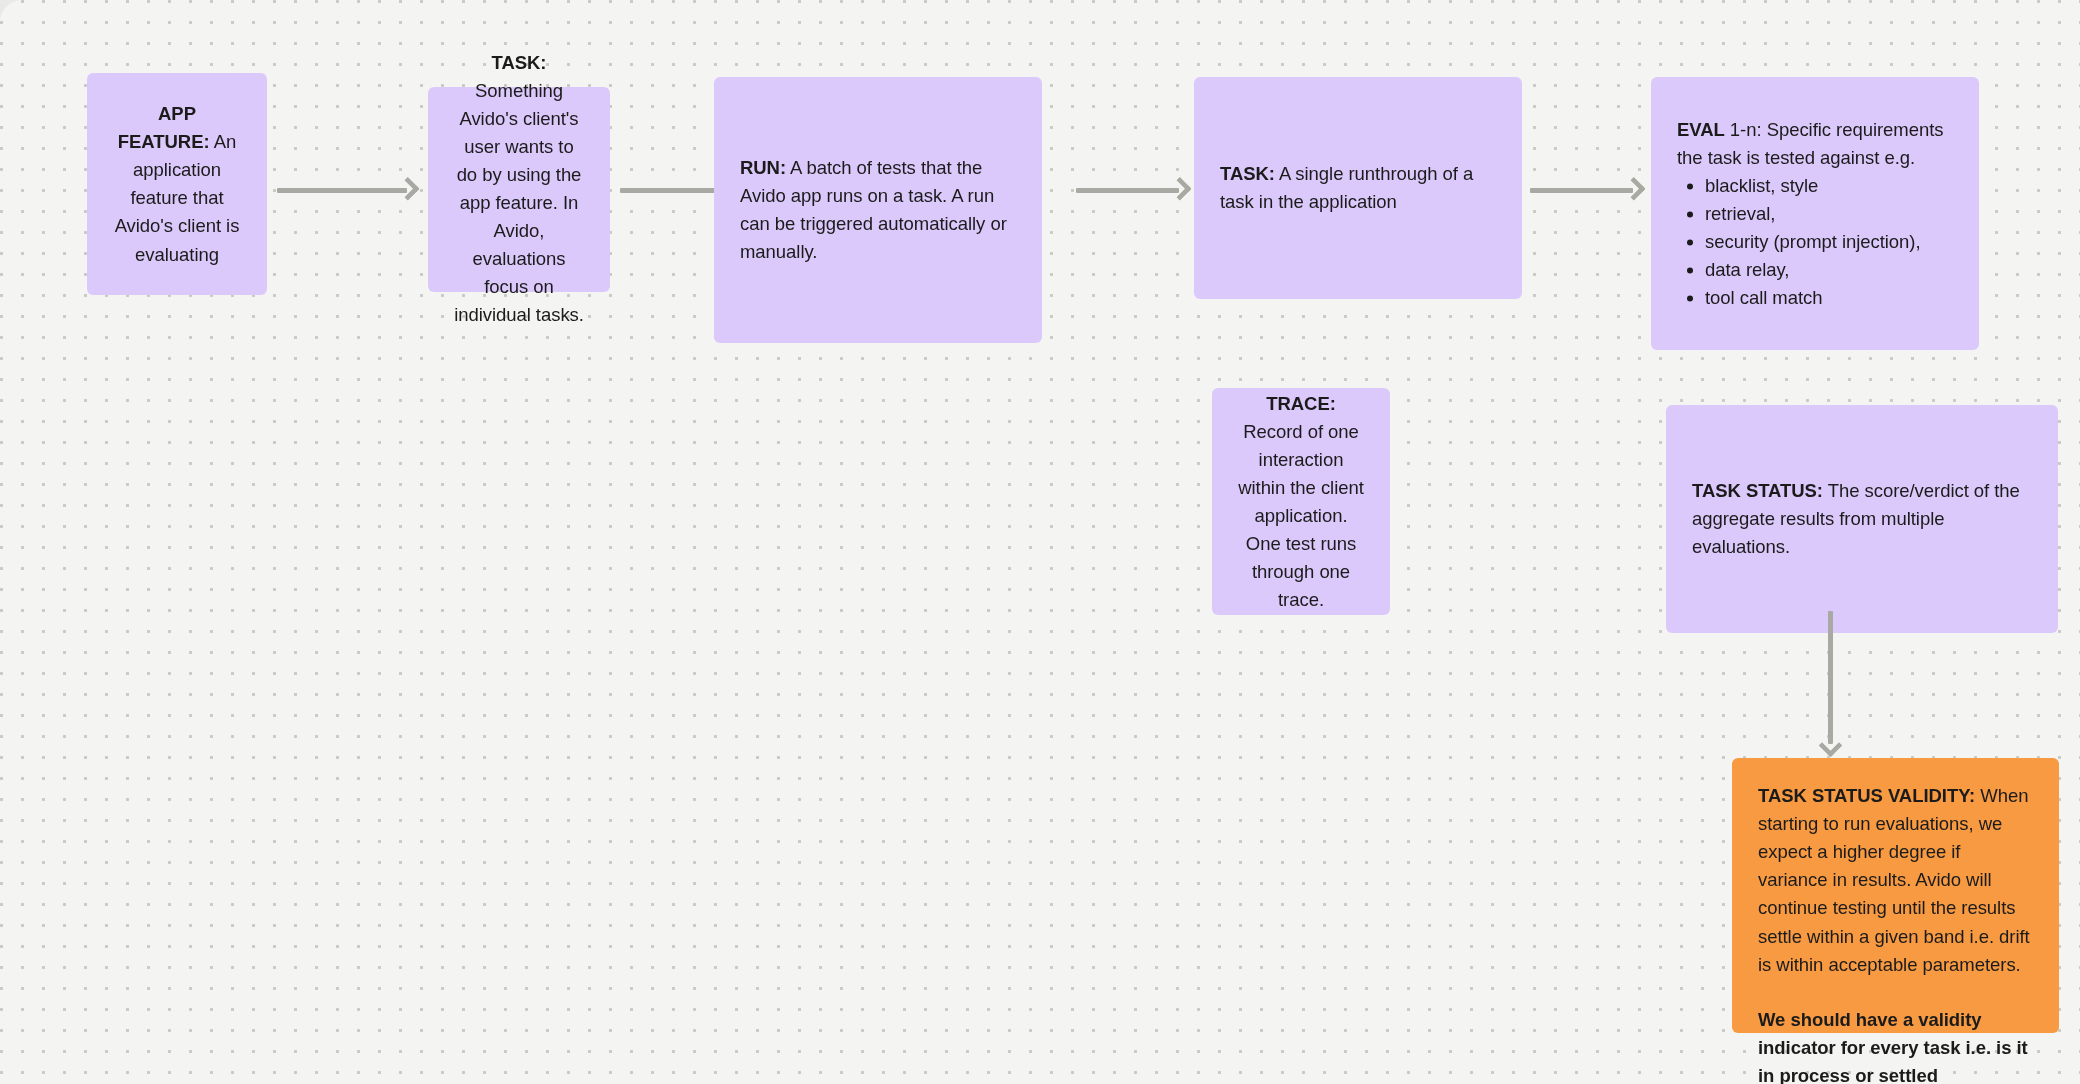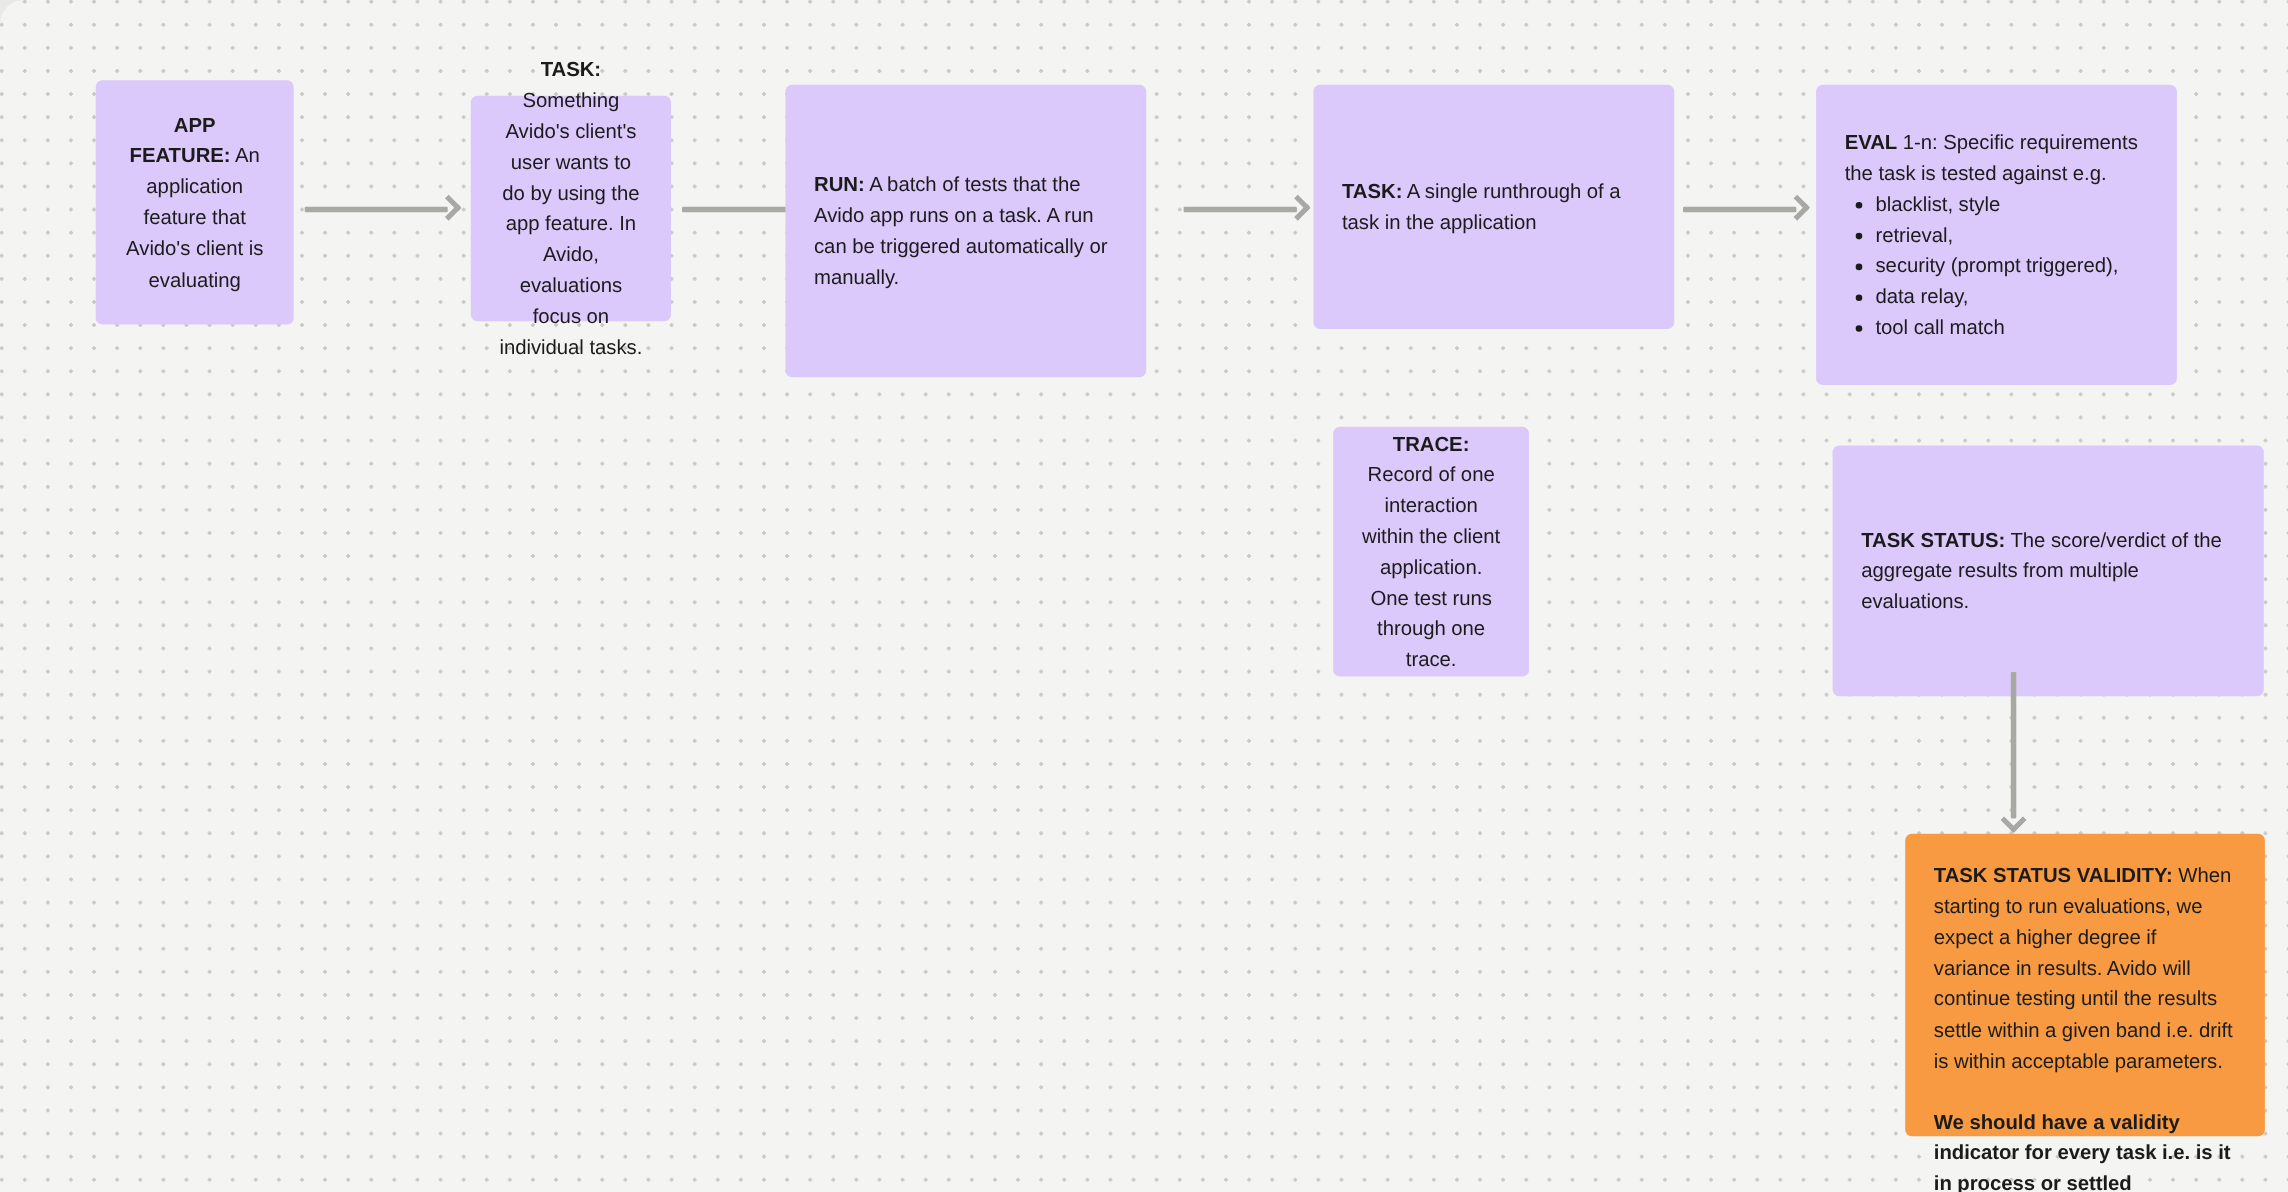--- a/index.html
+++ b/index.html
@@ -150,21 +150,21 @@
     <div class="shaft" style="width:103px;"></div>
     <div class="head"></div>
   </div>
 
   <div class="card card-purple" style="left:1651px; top:77px; width:328px; height:273px;">
     <div class="card-inner align-left">
       <span style="font-weight:700;">EVAL</span><span> 1-n: Specific requirements the task is tested against e.g.</span>
       <ul>
         <li>blacklist, style</li>
         <li>retrieval,</li>
-        <li>security (prompt triggered),</li>
+        <li>security (prompt injection),</li>
         <li>data relay,</li>
         <li>tool call match</li>
       </ul>
     </div>
   </div>
 
   <div class="card card-purple" style="left:1196px; top:388px; width:178px; height:227px;margin-left:16px;">
     <div class="card-inner align-center">
       <span style="font-weight:700;">TRACE:</span><span> Record of one interaction within the client application. One test runs through one trace.</span>
     </div>

